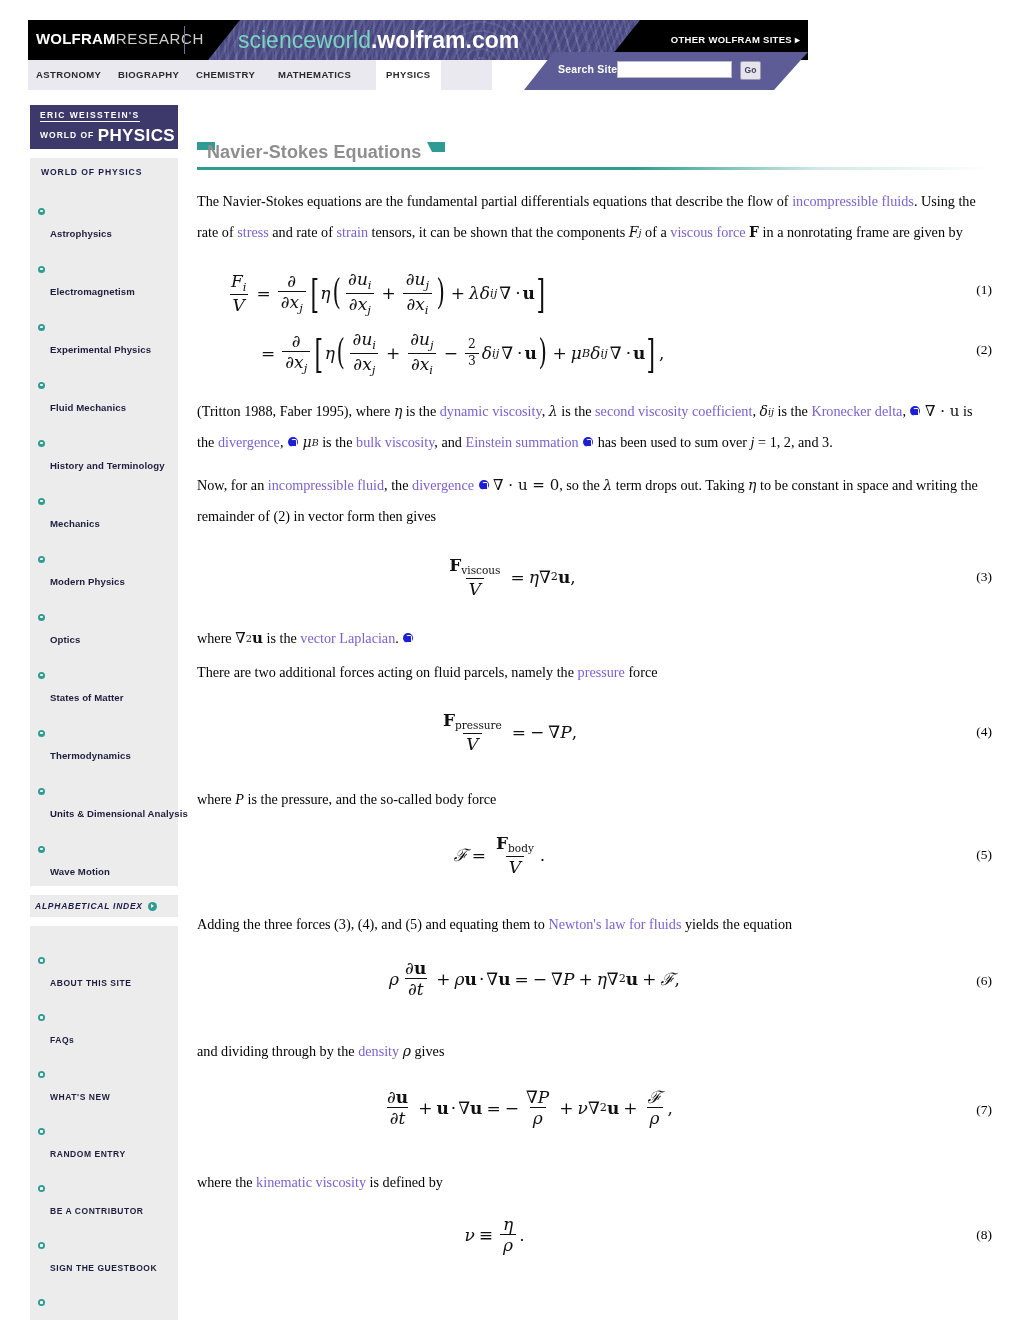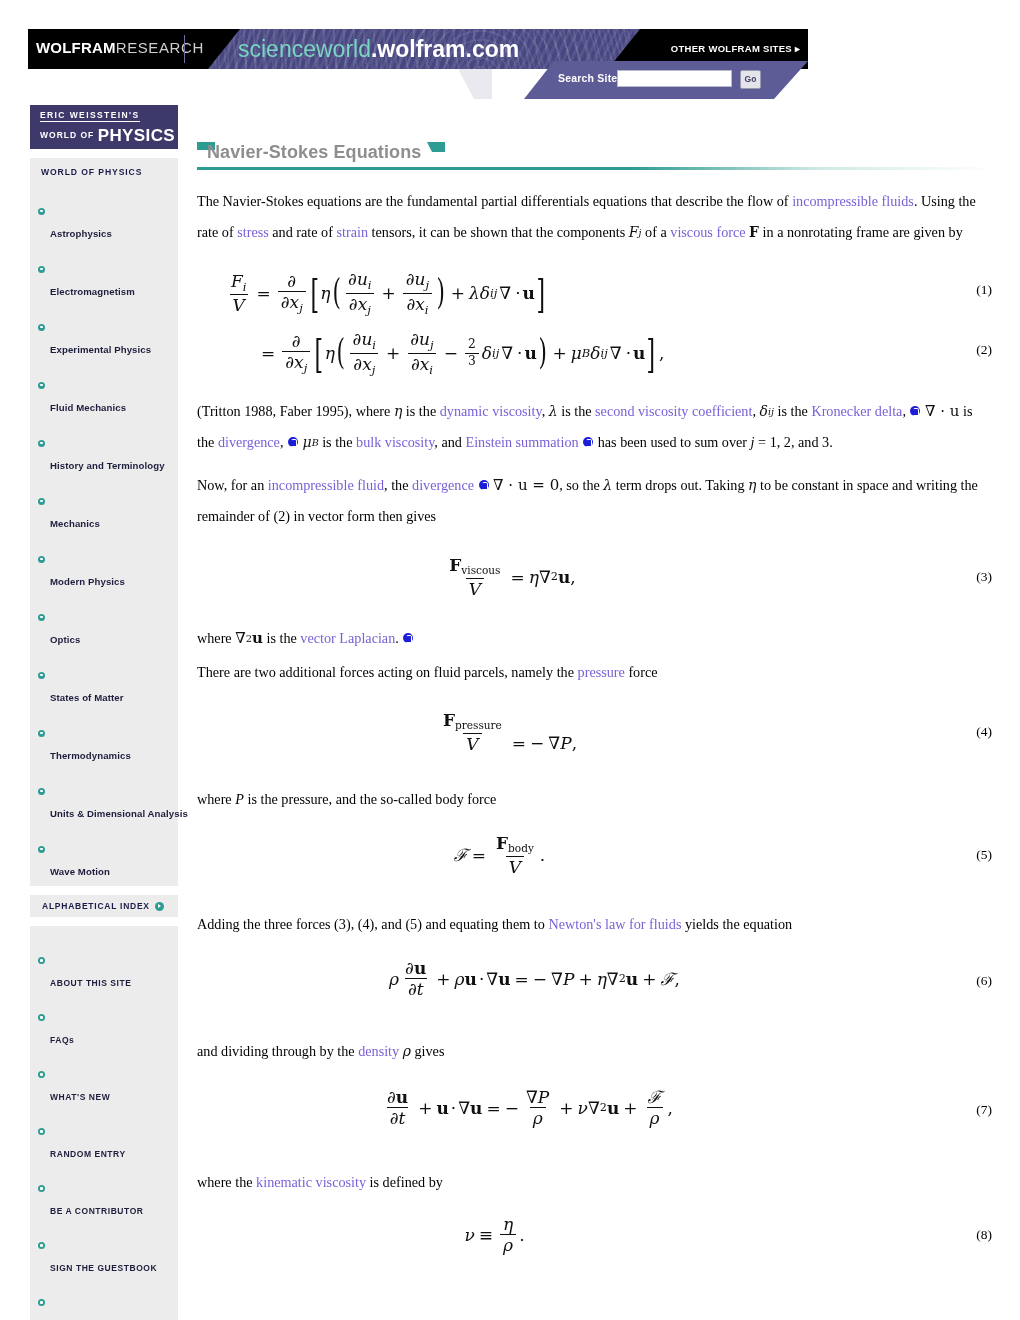--- a/index.html
+++ b/index.html
@@ -12,21 +12,21 @@
     background: #ffffff;
     font-family: "Liberation Serif", serif;
     position: relative;
     overflow: hidden;
   }
 
   
   #header-band {
     position: absolute;
     left: 28px;
-    top: 29px;
+    top: 20px;
     width: 780px;
     height: 70px;
   }
   .hdr-purple {
     position: absolute;
     left: 0; top: 0;
     width: 780px; height: 40px;
     background: #4b4a86;
     background-image:
       repeating-linear-gradient(115deg, rgba(255,255,255,0.055) 0px, rgba(255,255,255,0.055) 3px, rgba(0,0,0,0.05) 3px, rgba(0,0,0,0.05) 7px),
@@ -263,24 +263,25 @@
     letter-spacing:0.55px;
   }
   .side-banner-box {
     width:148px;
     background:#ececec;
     margin-top:9px;
     height: 22px;
     display:flex;
     align-items:center;
     justify-content:flex-start;
-    padding-left: 12px;
+    padding-left: 5px;
     box-sizing:border-box;
     gap:5px;
     cursor:pointer;
+    font-style:italic;
   }
   .side-banner-label {
     font-family:"Liberation Sans", sans-serif;
     font-size:8.5px;
     font-weight:bold;
     color:#1b1b4a;
     letter-spacing:0.75px;
   }
   .arrowcircle {
     width:9px;height:9px;border-radius:50%;
@@ -467,20 +468,29 @@
     <span class="w1">WOLFRAM</span><span class="w2">RESEARCH</span>
   </div>
   <div class="logo-divider"></div>
 
   <div class="site-title">
     <span class="s1">scienceworld</span><span class="s2">.wolfram.com</span>
   </div>
 
   <div class="other-sites">OTHER WOLFRAM SITES ▸</div>
 
+  <div class="nav-row">
+    <div class="nav-bg2"></div>
+    <div class="nav-bg"></div>
+    <div class="nav-tab" style="left:8px;">ASTRONOMY</div>
+    <div class="nav-tab" style="left:90px;">BIOGRAPHY</div>
+    <div class="nav-tab" style="left:168px;">CHEMISTRY</div>
+    <div class="nav-tab" style="left:250px;">MATHEMATICS</div>
+    <div class="nav-tab active" style="left:348px;padding:0 10px;">PHYSICS</div>
+  </div>
   <div class="nav-notch"></div>
 
   <div class="search-block">
     <div class="search-purple"></div>
     <div class="search-label">Search Site</div>
     <input class="search-input" type="text" placeholder="" style="">
     <div class="search-go">Go</div>
     <div class="search-white-patch"></div>
   </div>
 </div>
@@ -717,21 +727,21 @@
   <div class="para tight" style="margin-top:12px;"><span>where </span><span class="math" style="font-size:15px;">
         <span>∇</span>
         <span class="sup">2</span>
         <span class="mb">u</span>
       </span><span> is the </span><span class="lnk">vector Laplacian</span><span>.</span> <span class="nbicon"></span></div>
 
   <div class="para tight" style="margin-top:9px;"><span>There are two additional forces acting on fluid parcels, namely the </span><span class="lnk">pressure</span><span> force</span></div>
 
   <div class="eqrow" style="height:74px;margin-top:10px;">
     <div class="eqcenter" style="padding-top:16px;padding-right:175px;">
-      <span class="math" style="font-size:17px;align-items:flex-end;">
+      <span class="math" style="font-size:17px;">
         <span class="frac">
             <span class="num"><span class="mb">F</span><span class="subu">pressure</span></span>
             <span class="den"><span class="mi">V</span></span>
           </span>
         <span class="op">=</span>
         <span class="op" style="margin-left:0;">−</span>
           <span>∇</span>
           <span class="mi">P</span>
           <span>,</span>
       </span>

